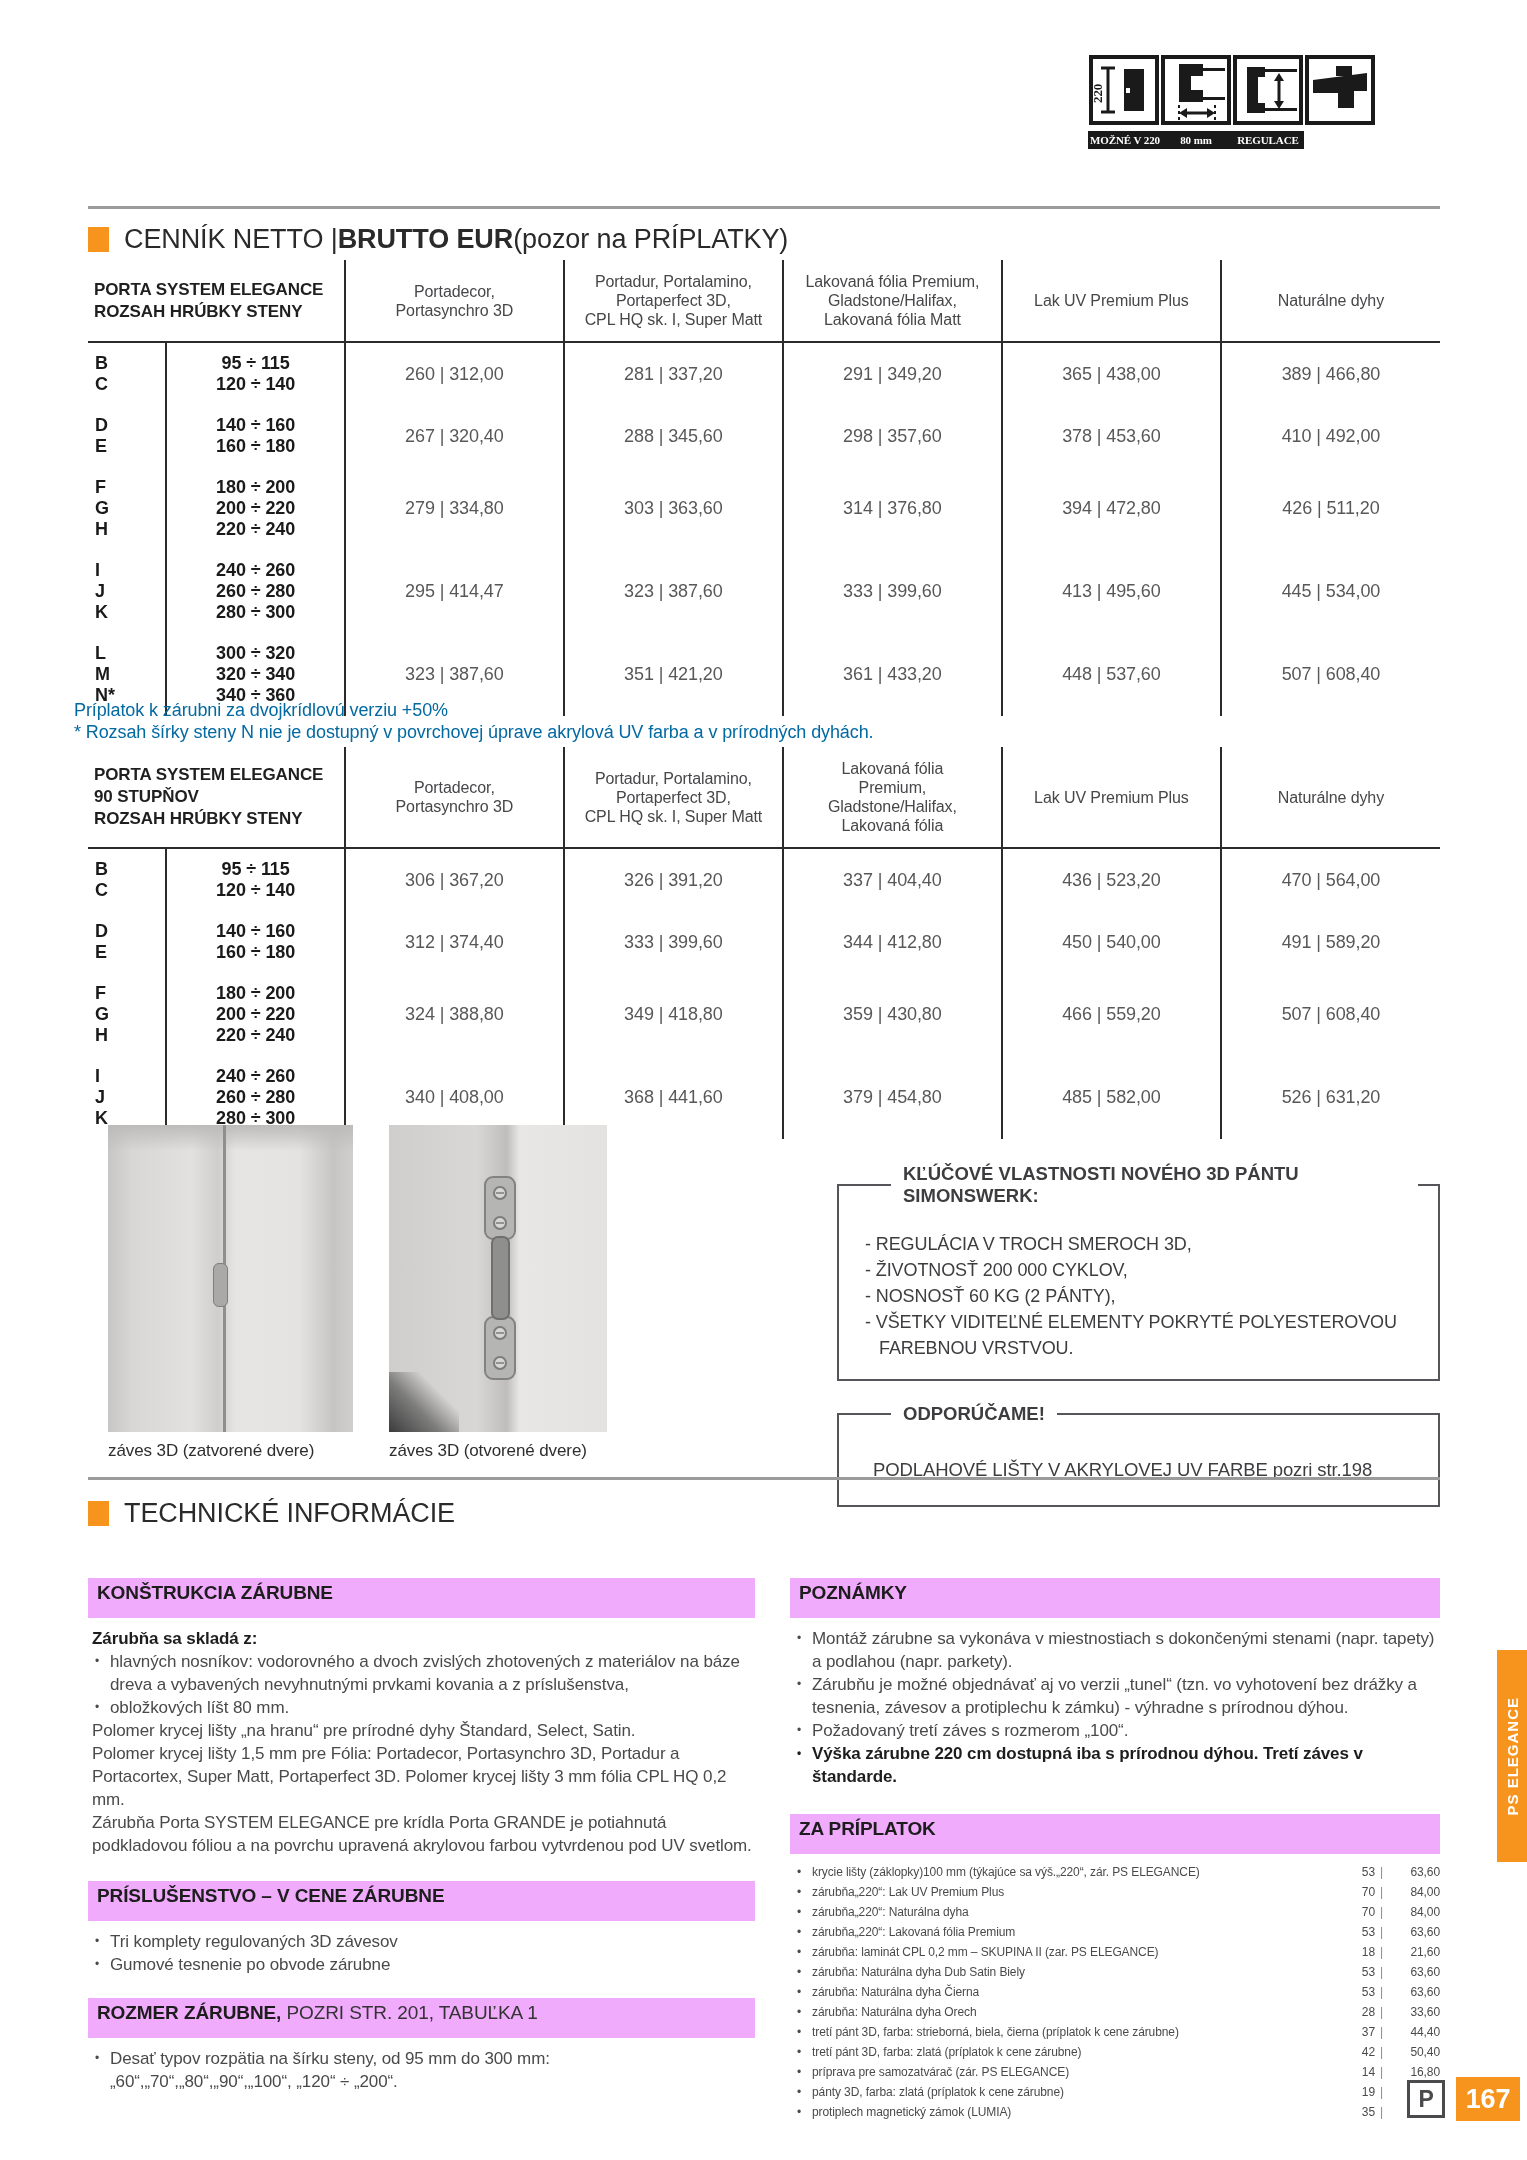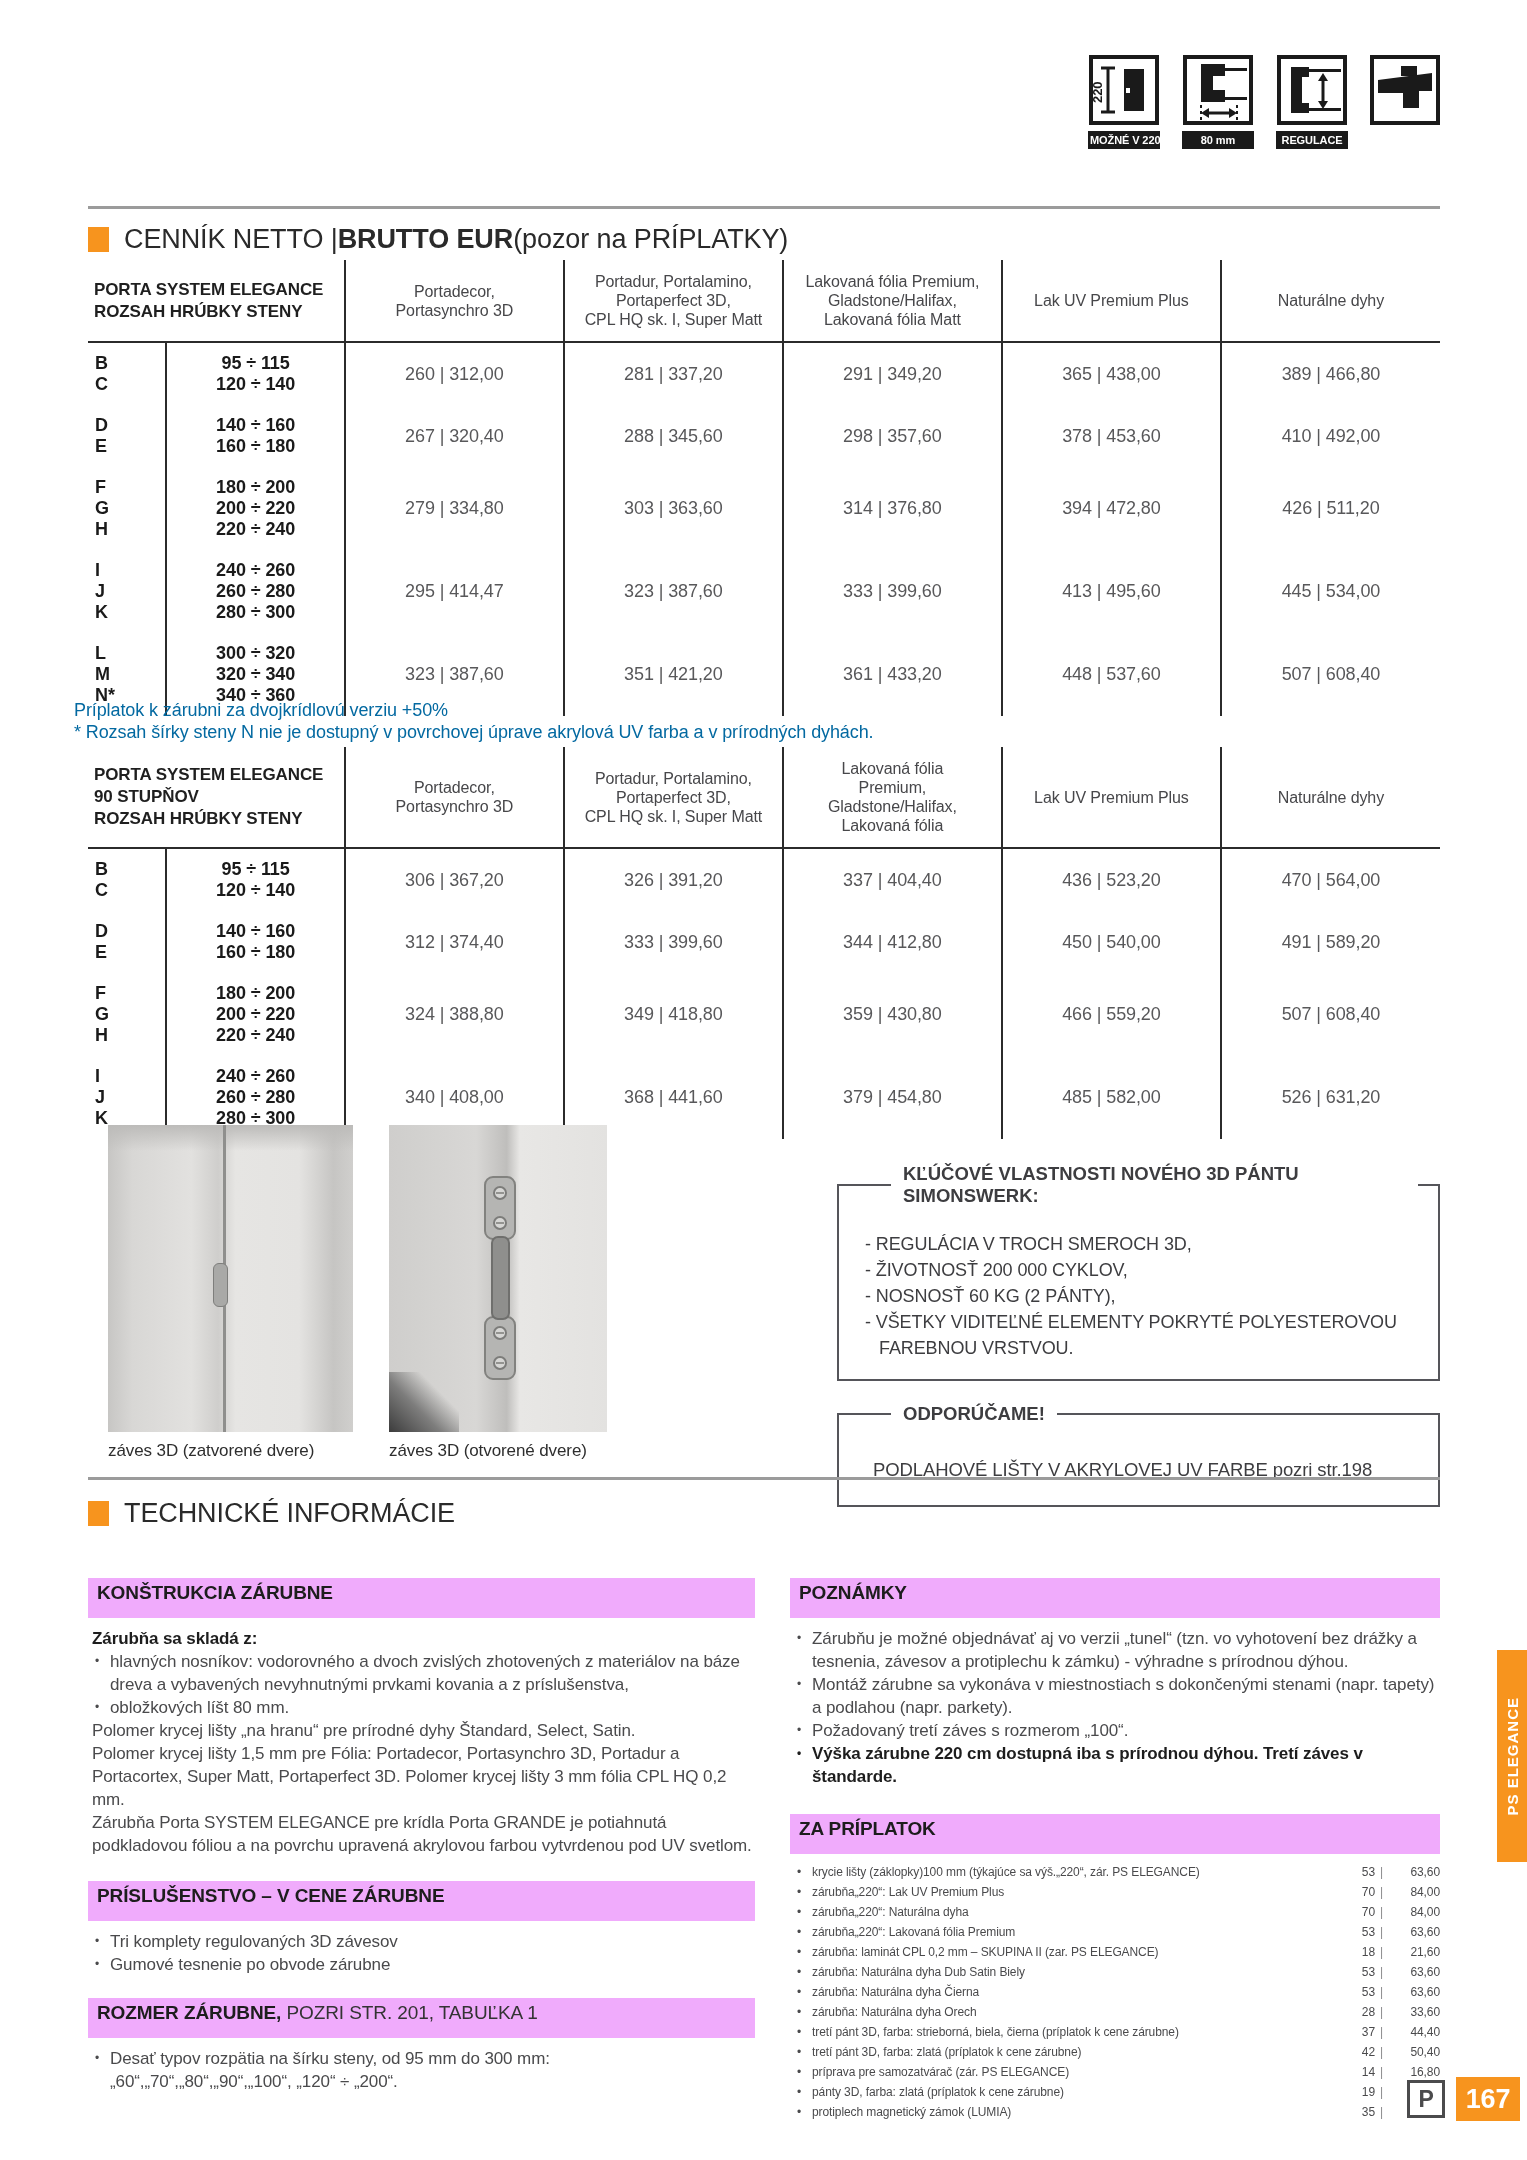--- a/index.html
+++ b/index.html
@@ -2,21 +2,21 @@
 <html><head>
 <meta charset="utf-8">
 <style>
   html,body{margin:0;padding:0;}
   body{
     width:1527px;height:2160px;position:relative;background:#ffffff;
     font-family:"Liberation Sans",sans-serif;color:#1f1f1f;overflow:hidden;
     letter-spacing:-0.1px;
   }
   
-  .top-icons{position:absolute;top:55px;left:1088px;width:352px;display:flex;gap:22px;}
+  .top-icons{position:absolute;top:55px;left:1088px;width:352px;display:flex;font-family:Liberation Serif, serif;}
   .icon-cell{width:72px;display:flex;flex-direction:column;align-items:center;}
   .icon-box{width:62px;height:62px;border:4px solid #1a1a1a;background:#fff;}
   .icon-label{margin-top:6px;background:#1a1a1a;color:#fff;font-size:11px;font-weight:bold;
     text-align:center;padding:3px 2px;width:72px;box-sizing:border-box;white-space:nowrap;}
   .icon-label:empty{display:none;}
   
   .rule{position:absolute;left:88px;width:1352px;height:3px;background:#9b9b9b;}
   .h1{position:absolute;left:88px;display:flex;align-items:center;font-size:27px;color:#2a2a2a;}
   .h1 .sq{display:inline-block;width:21px;height:25px;background:#F7941E;margin-right:15px;}
   .h1 .b{font-weight:bold;}
@@ -403,22 +403,22 @@
     </div>
     <div class="sec-body">
       <div class="k-line bullet pre">Desať typov rozpätia na šírku steny, od 95 mm do 300 mm:
 „60“,„70“,„80“,„90“,„100“, „120“ ÷ „200“.</div>
     </div>
   </div>
 
   <div class="col-r">
     <div class="sec-bar">POZNÁMKY</div>
     <div class="sec-body" id="poznamky-list">
+        <div class="k-line bullet">Montáž zárubne sa vykonáva v miestnostiach s dokončenými stenami (napr. tapety) a podlahou (napr. parkety).</div>
         <div class="k-line bullet">Zárubňu je možné objednávať aj vo verzii „tunel“ (tzn. vo vyhotovení bez drážky a tesnenia, závesov a protiplechu k zámku) - výhradne s prírodnou dýhou.</div>
-        <div class="k-line bullet">Montáž zárubne sa vykonáva v miestnostiach s dokončenými stenami (napr. tapety) a podlahou (napr. parkety).</div>
         <div class="k-line bullet">Požadovaný tretí záves s rozmerom „100“.</div>
         <div class="k-line bullet bold-bullet">Výška zárubne 220 cm dostupná iba s prírodnou dýhou. Tretí záves v štandarde.</div>
       </div>
 
     <div class="sec-bar" style="margin-top:26px;">ZA PRÍPLATOK</div>
     <div class="zp-list" id="zp-items">
         <div class="zp-row">
           <div class="zp-label bullet">krycie lišty (záklopky)100 mm (týkajúce sa výš.„220“, zár. PS ELEGANCE)</div>
           <div class="zp-net">53</div>
           <div class="zp-bar">|</div>

